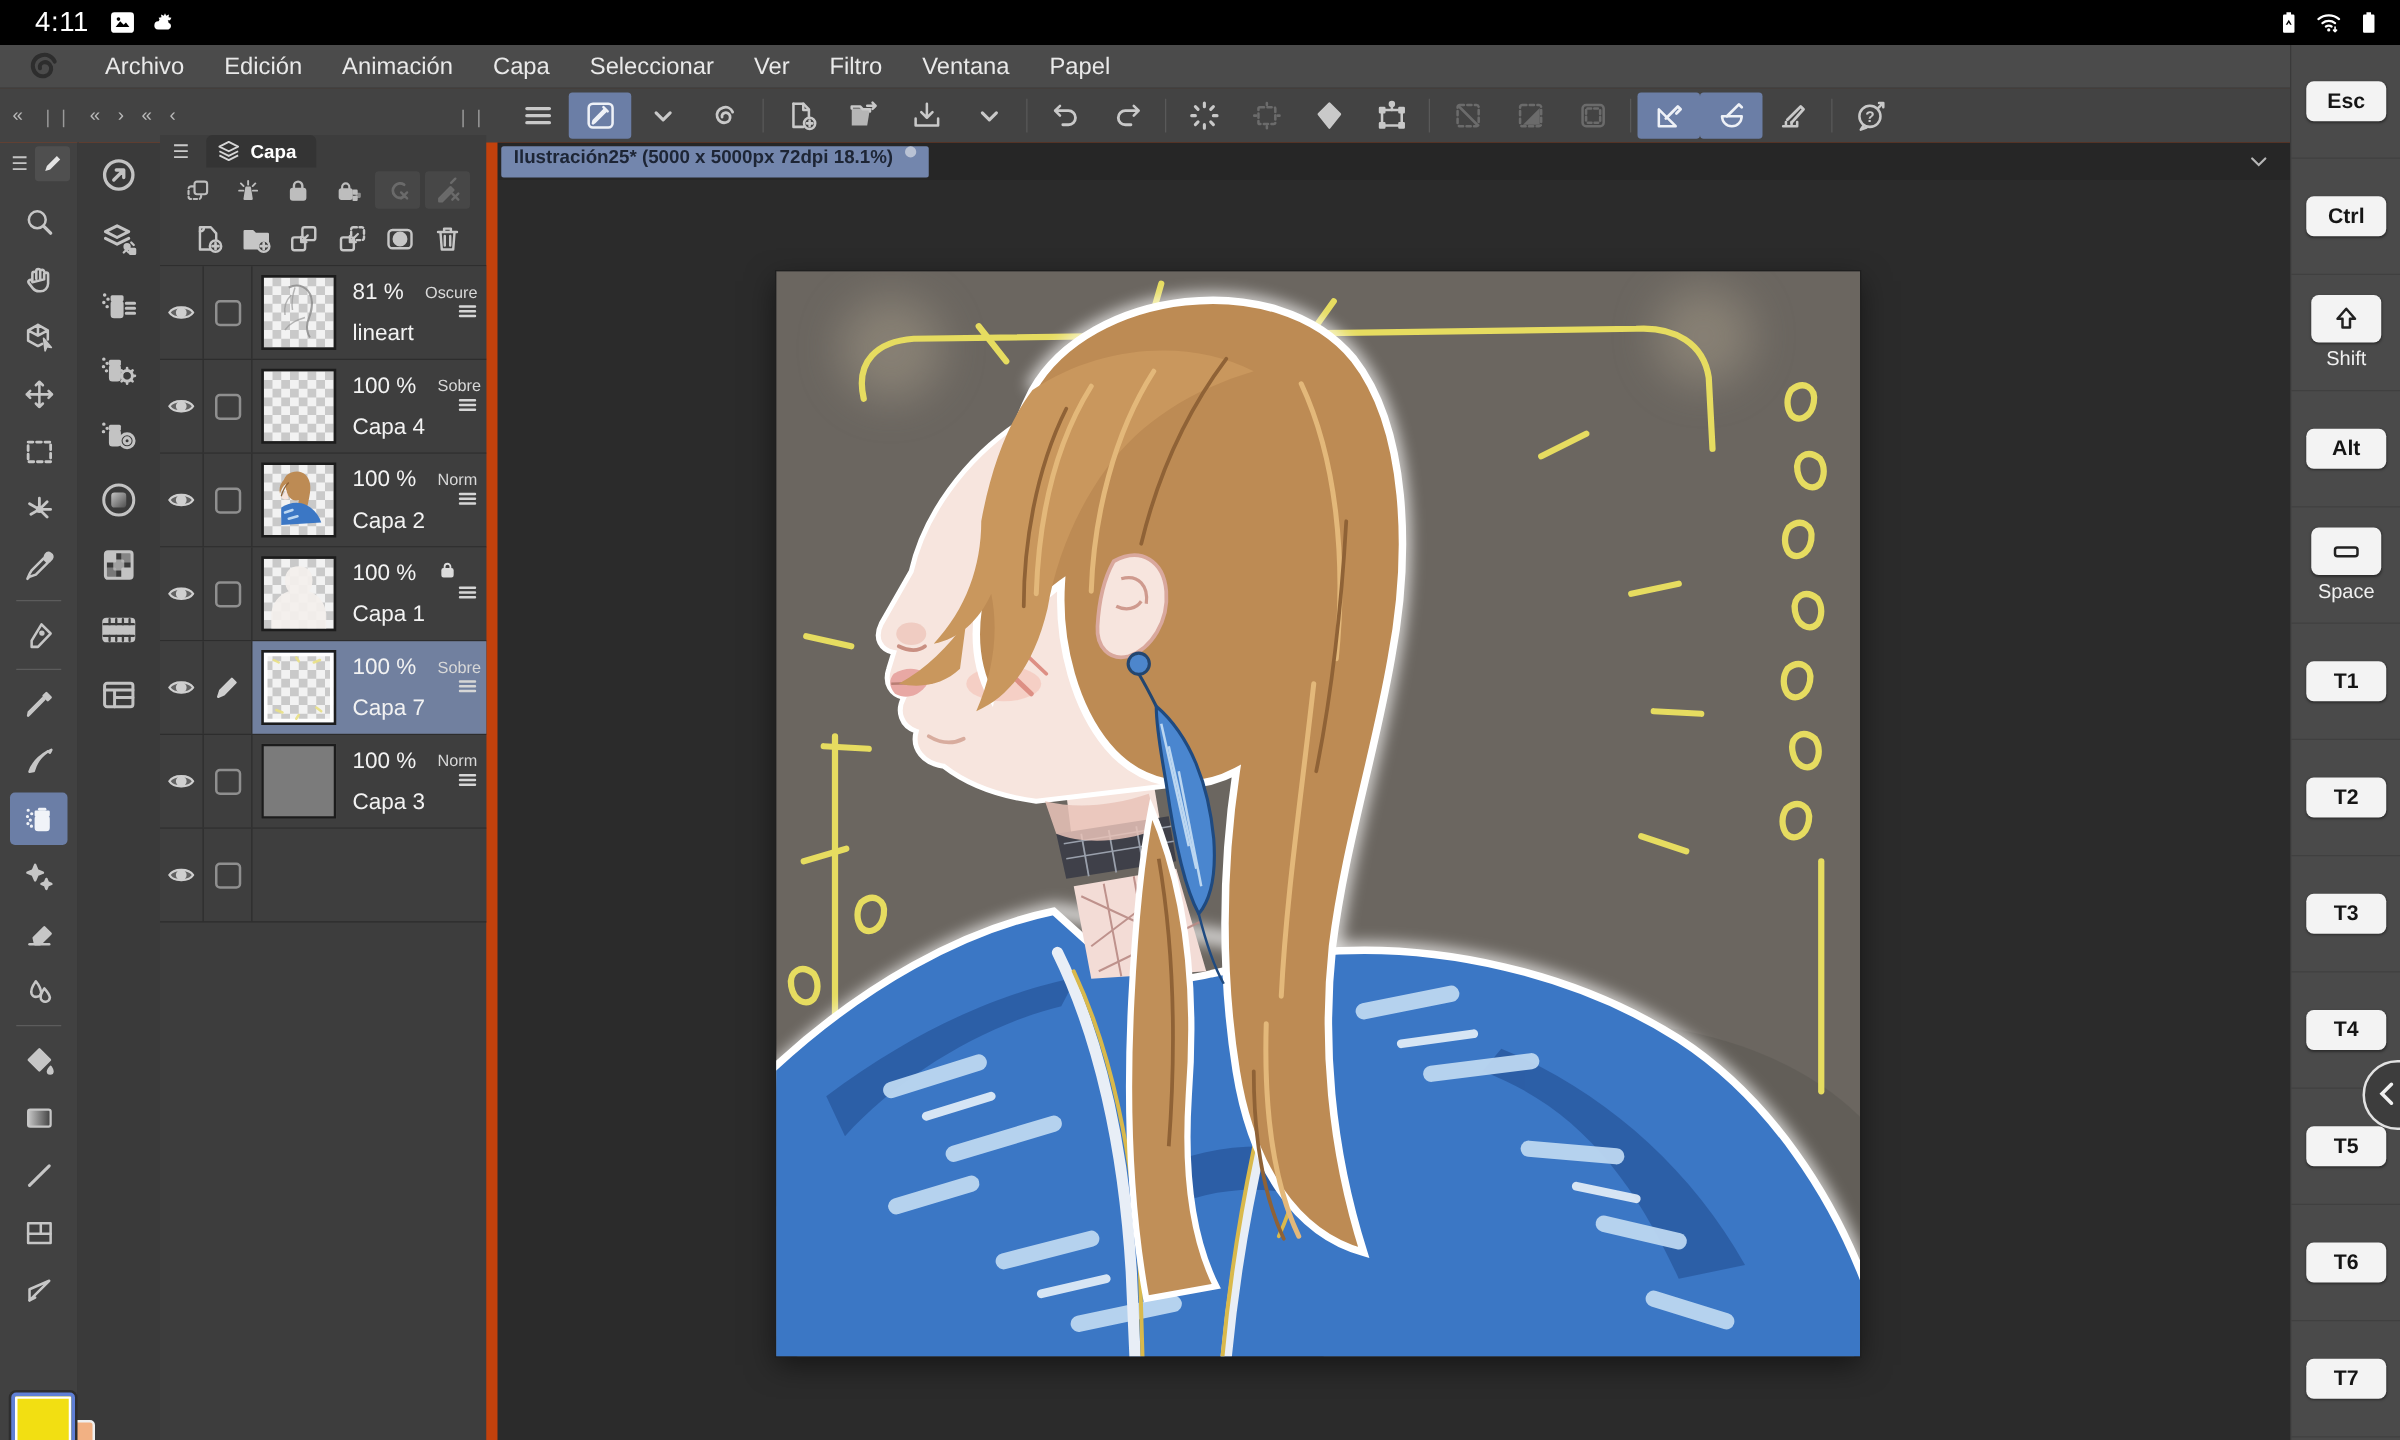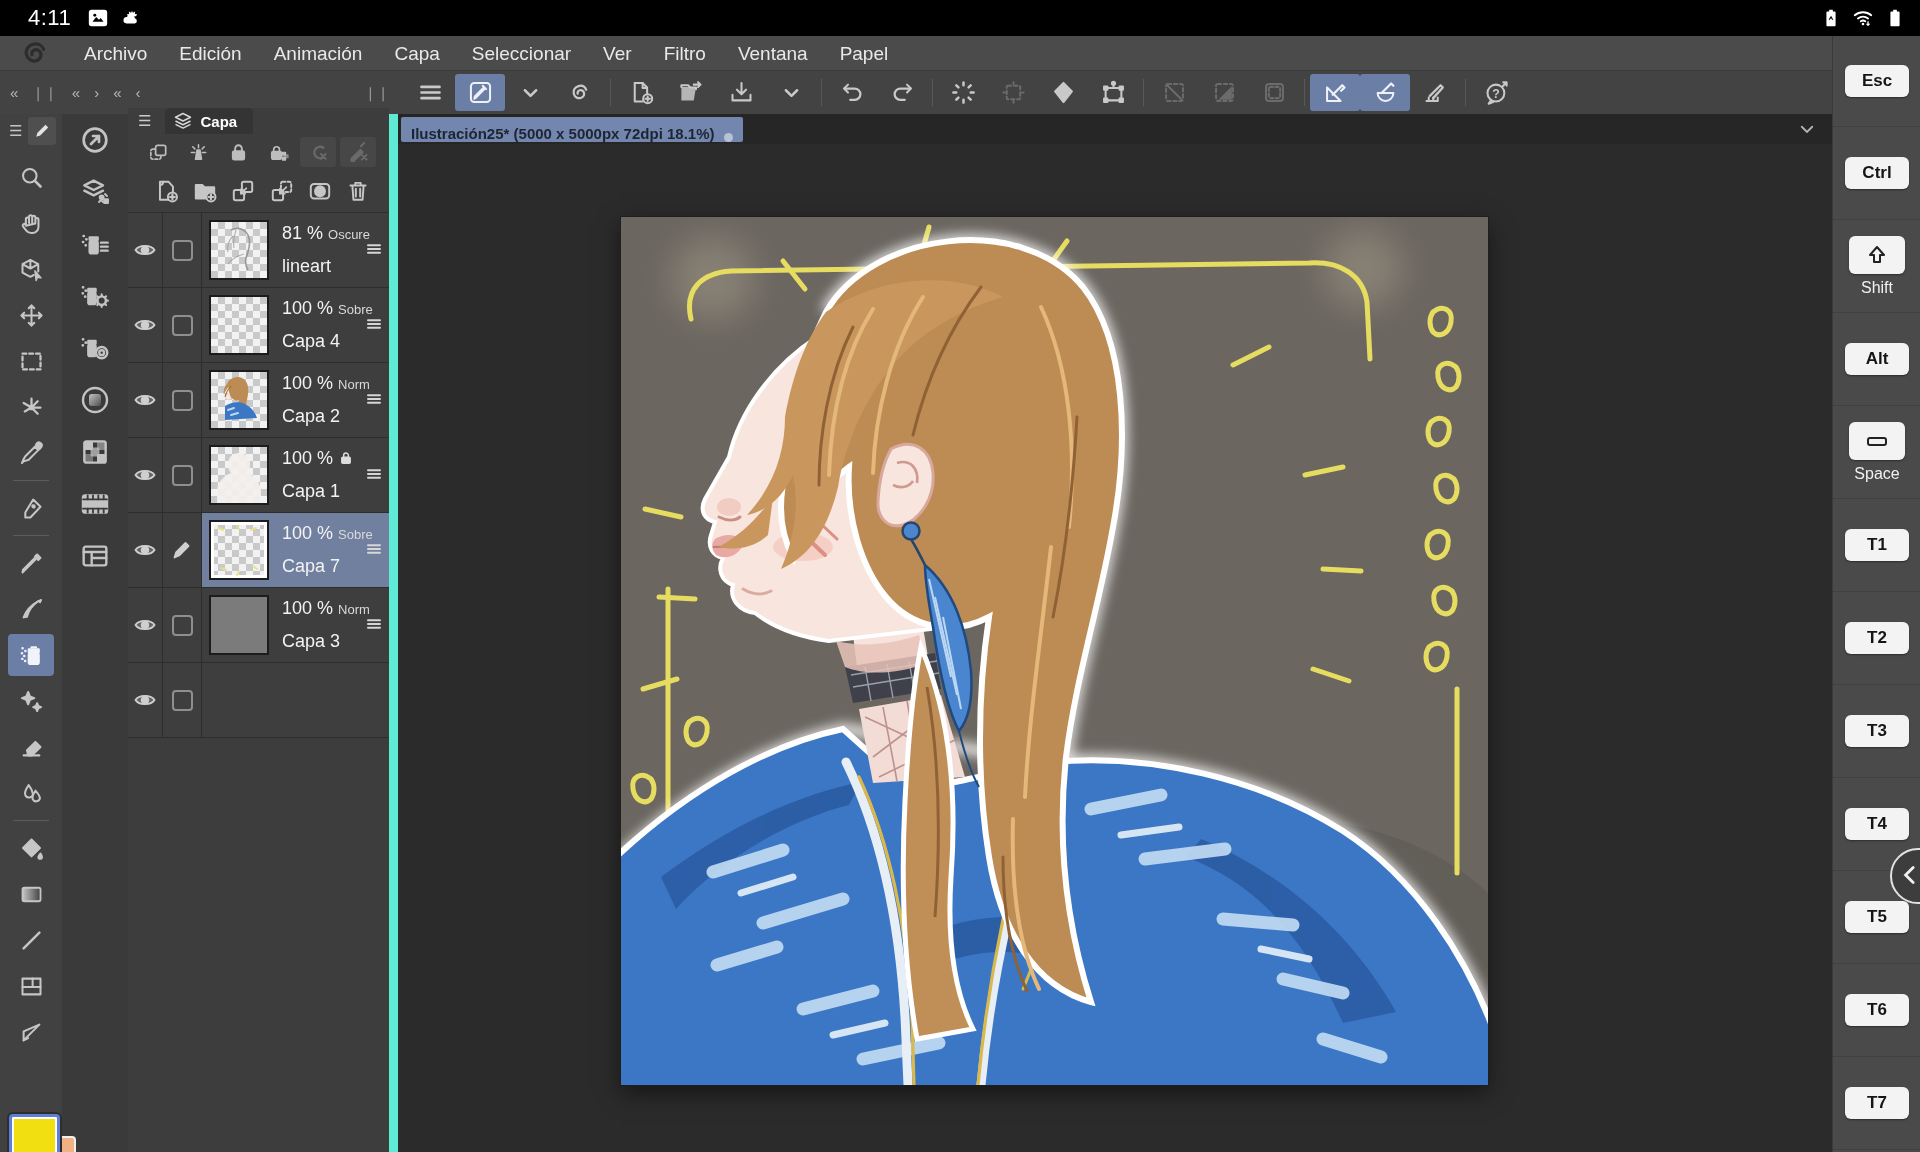--- a/index.html
+++ b/index.html
@@ -1,16 +1,16 @@
 <!DOCTYPE html>
 <html><head>
 <meta charset="utf-8">
 <style>
   html,body{margin:0;padding:0;background:#1e1e1e}
-  #app{position:relative;width:1920px;height:1152px;background:#5eead4;overflow:hidden;
+  #app{position:relative;width:1920px;height:1152px;background:#c2410c;overflow:hidden;
        font-family:"Liberation Sans",sans-serif;-webkit-font-smoothing:antialiased}
   .abs{position:absolute}
   
   .statusbar{left:0;top:0;width:1920px;height:36px;background:#000;color:#fff;display:flex;align-items:center}
   .sb-time{font-size:22px;margin-left:28px;letter-spacing:.5px}
   .sb-left-icons{display:flex;gap:12px;margin-left:16px;align-items:center}
   .sb-right{position:absolute;right:14px;top:0;height:36px;display:flex;gap:10px;align-items:center}
   .sbic{width:22px;height:22px;color:#fff}
   .sbic svg{width:100%;height:100%}
   
@@ -23,21 +23,21 @@
   .dockctl{position:absolute;left:0;top:0;height:43px;display:flex;align-items:center;gap:14px;padding-left:10px;color:#b9b9b9;font-size:15px}
   .dock-grip{color:#9a9a9a;font-size:14px;letter-spacing:1px}
   .tb-icons{position:absolute;left:405px;top:0;height:43px;display:flex;align-items:center}
   .tbtn{width:50px;height:37px;display:flex;align-items:center;justify-content:center;color:#c9c9c9;border-radius:3px}
   .tbtn svg{width:27px;height:27px}
   .tbtn.active{background:#6b7ea6;color:#eef1f7}
   .tbtn.disabled{color:#6b6b6b}
   .tb-sep{width:1px;height:27px;background:#595959;margin:0 5px}
   
   .tabbar{left:398px;top:114px;width:1434px;height:30px;background:#262626}
-  .doc-tab{position:absolute;left:3px;top:3px;height:25px;background:#7386ad;border-radius:2px;display:flex;align-items:flex-end;padding:0 10px;gap:9px}
+  .doc-tab{position:absolute;left:3px;top:3px;height:25px;background:#7386ad;border-radius:2px;display:flex;align-items:flex-start;padding:0 10px;gap:9px}
   .doc-tab .t{font-size:15px;font-weight:bold;color:#1d2535;white-space:nowrap}
   .doc-dot{width:9px;height:9px;border-radius:50%;background:#b9c2d4}
   .tab-chevron{position:absolute;right:16px;top:6px;color:#b5b5b5}
   .tab-chevron svg{width:18px;height:18px}
   
   .toolcol{left:0;top:114px;width:62px;height:1038px;background:#414141;border-right:1px solid #323232}
   .toolhdr{height:34px;display:flex;align-items:center}
   .toolhdr .h-menu{color:#c3c3c3;font-size:15px;margin-left:9px}
   .toolhdr .h-pen{width:28px;height:28px;margin-left:6px;background:#4f4f4f;border-radius:3px;display:flex;align-items:center;justify-content:center;color:#e4e4e4}
   .toolhdr .h-pen svg{width:20px;height:20px}
@@ -89,21 +89,21 @@
   .cb{width:17px;height:17px;border:2px solid #8f8f8f;border-radius:4px}
   .lbody{flex:1;display:flex;align-items:center;position:relative}
   .lrow.sel .lbody{background:#71809f}
   .lthumb{width:56px;height:56px;margin-left:7px;border:2px solid #1c1c1c;flex:none;position:relative;overflow:hidden;
      background:conic-gradient(#c9c9c9 25%,#f2f2f2 0 50%,#c9c9c9 0 75%,#f2f2f2 0);background-size:14px 14px}
   .lthumb.solidgray{background:#7b7b7b}
   .lthumb.solidwhite{background:#fff}
   .lthumb.selthumb{box-shadow:0 0 0 3px #fff inset}
   .lthumb svg{position:absolute;left:0;top:0;width:100%;height:100%}
   .ltext{margin-left:13px;min-width:0}
-  .lop{font-size:18px;color:#f2f2f2;display:flex;align-items:center;gap:5px;height:20px}
+  .lop{font-size:18px;color:#f2f2f2;display:flex;align-items:flex-start;gap:17px;height:20px}
   .lop .blend{font-size:13px;color:#d8d8d8;margin-top:3px}
   .lop .locksm{color:#dcdcdc}
   .lop .locksm svg{width:16px;height:16px;display:block}
   .lname{font-size:18px;color:#f2f2f2;margin-top:13px}
   .lmenu{position:absolute;right:6px;top:27px;width:18px;height:18px;color:#d6d6d6}
   .paperbadge{width:28px;height:30px;background:#fff;border-radius:3px;display:flex;align-items:center;justify-content:center;color:#555}
   .paperbadge svg{width:18px;height:18px}
   
   .canvas-area{left:398px;top:144px;width:1434px;height:1008px;background:#2b2b2b}
   .artwork{position:absolute;left:223px;top:73px;width:867px;height:868px;box-shadow:0 0 0 1px #1f1f1f,0 8px 22px rgba(0,0,0,.5)}

